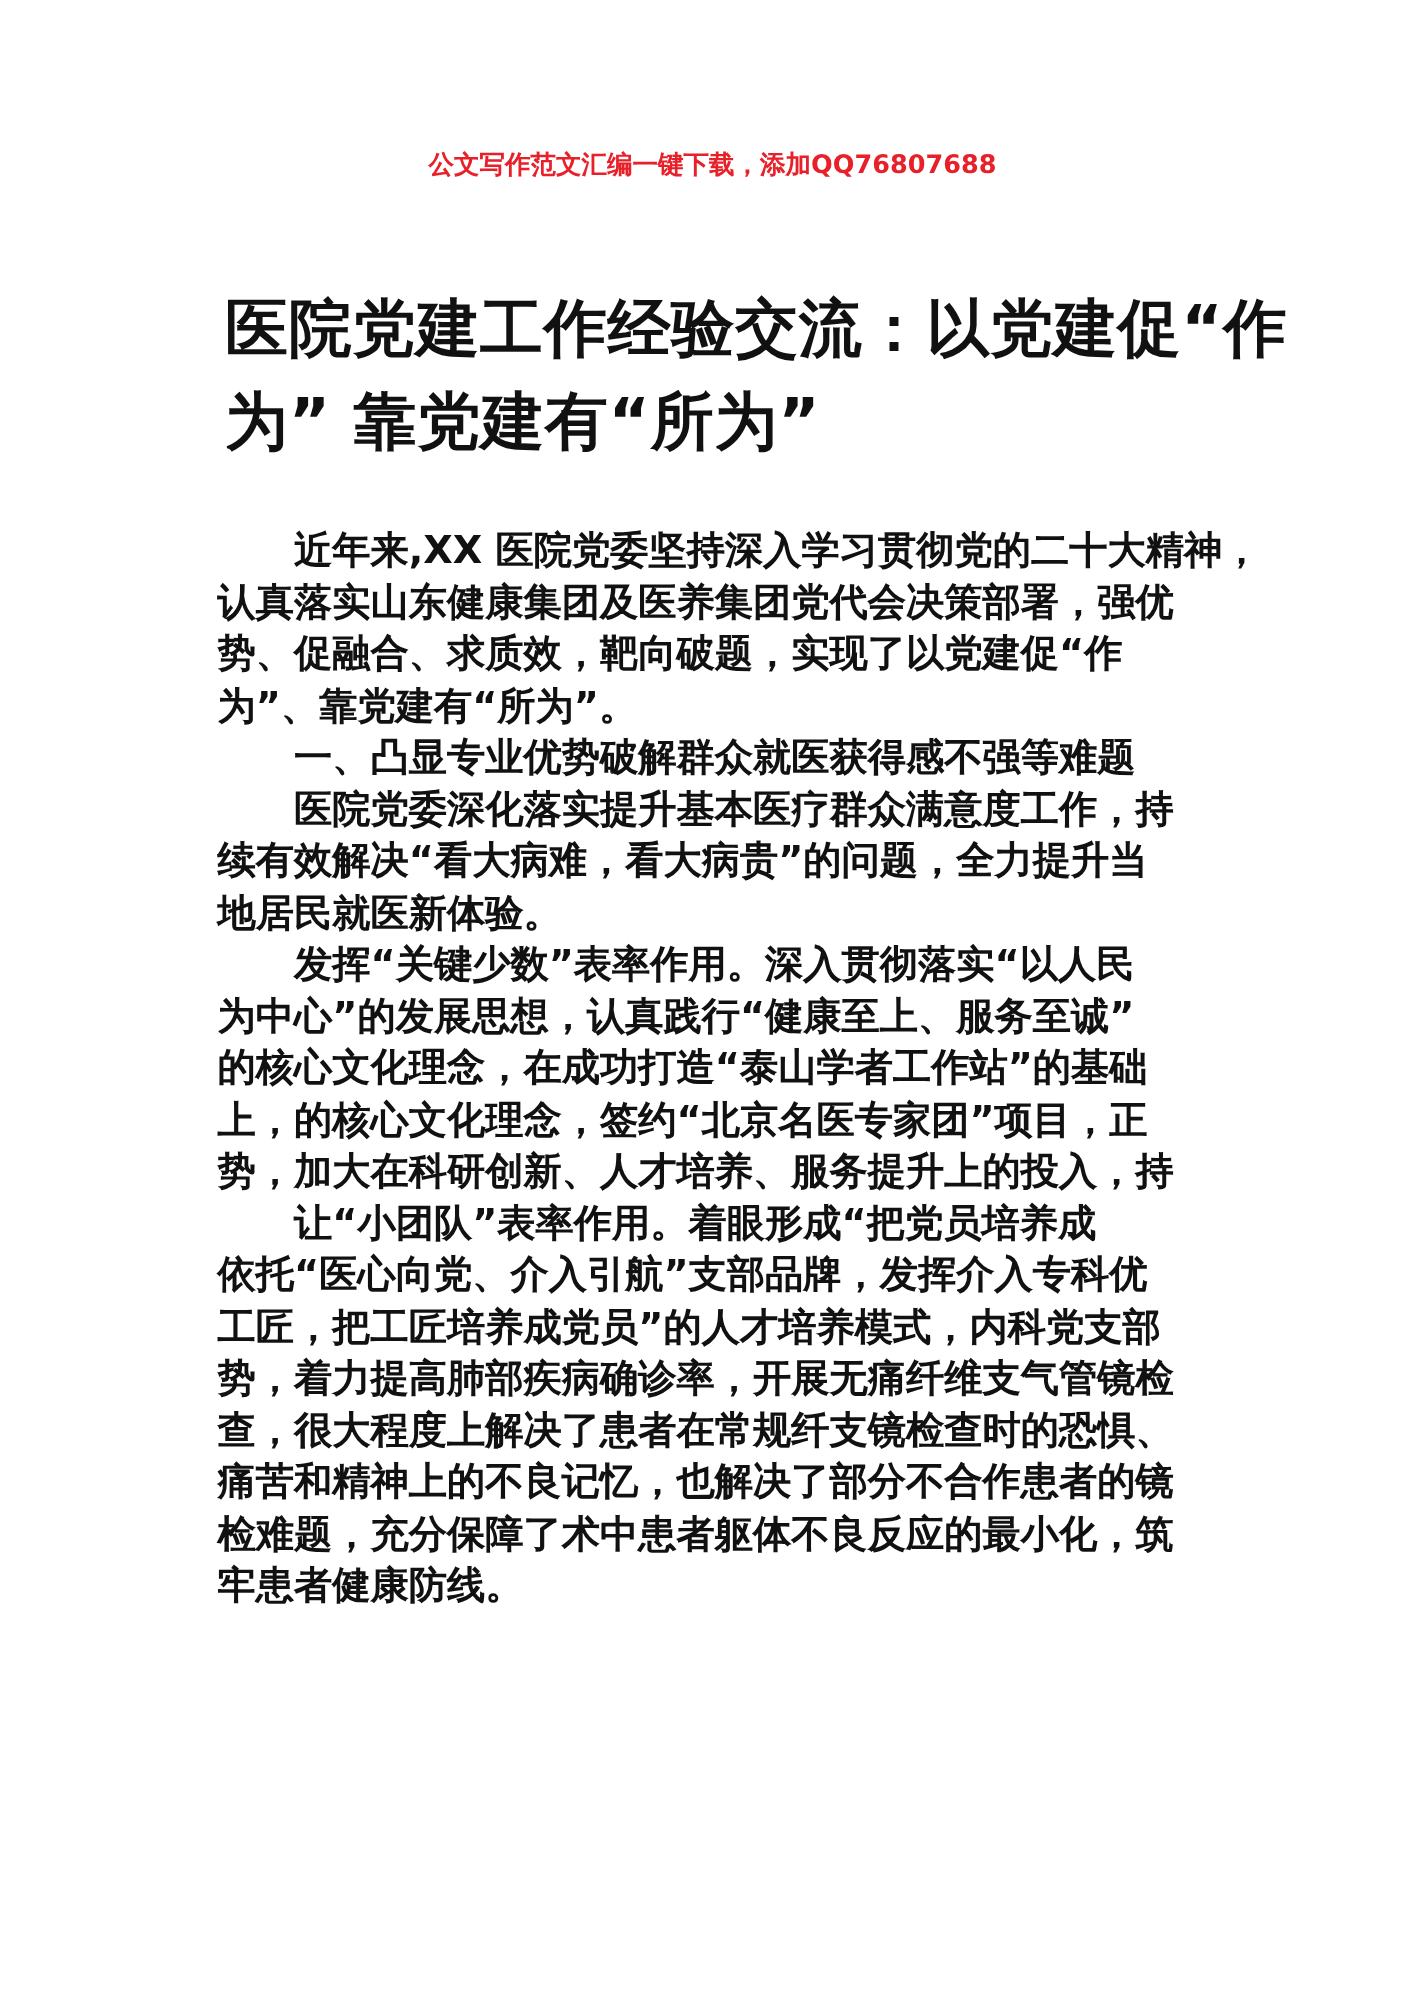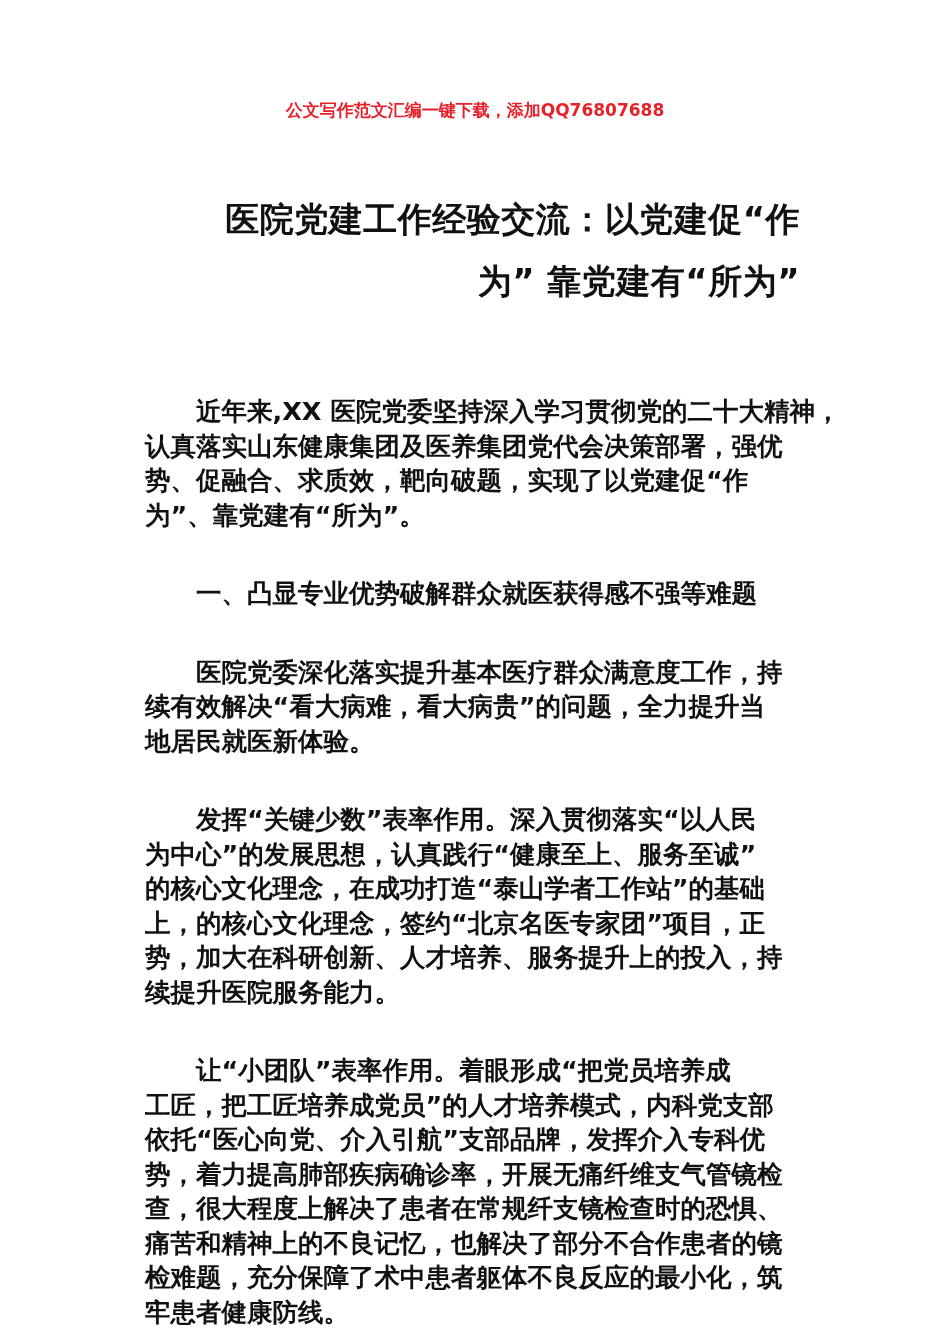--- a/index.html
+++ b/index.html
@@ -33,22 +33,22 @@
       font-size: 17px;
       line-height: 24px;
       color: #e8202a;
       letter-spacing: 0px;
     }
     .title {
       position: absolute;
       top: 176px;
       left: 150px;
       width: 650px;
-      text-align: right;
-      font-size: 34px;
+      text-align: left;
+      font-size: 42px;
       line-height: 62px;
       color: #111111;
       letter-spacing: 0.5px;
     }
     .title .line {
       display: block;
       white-space: nowrap;
     }
     .body {
       position: absolute;
@@ -65,21 +65,20 @@
       text-indent: 51px;
       word-break: break-all;
     }
     .para .line {
       display: block;
       white-space: nowrap;
       text-indent: 0;
     }
     .para .line.first {
       padding-left: 51px;
-      margin-top: 44px;
     }
   </style>
 </head>
 <body>
 
 <div class="page">
 
   <div class="promo">公文写作范文汇编一键下载，添加QQ76807688</div>
 
   <div class="title">
@@ -105,27 +104,26 @@
       <span class="line">续有效解决“看大病难，看大病贵”的问题，全力提升当</span>
       <span class="line">地居民就医新体验。</span>
     </p>
 
     <p class="para" style="text-indent:0">
       <span class="line first">发挥“关键少数”表率作用。深入贯彻落实“以人民</span>
       <span class="line">为中心”的发展思想，认真践行“健康至上、服务至诚”</span>
       <span class="line">的核心文化理念，在成功打造“泰山学者工作站”的基础</span>
       <span class="line">上，的核心文化理念，签约“北京名医专家团”项目，正</span>
       <span class="line">势，加大在科研创新、人才培养、服务提升上的投入，持</span>
-      <span class="line">续提升医院服务能力。</span>
     </p>
 
     <p class="para" style="text-indent:0">
       <span class="line first">让“小团队”表率作用。着眼形成“把党员培养成</span>
+      <span class="line">依托“医心向党、介入引航”支部品牌，发挥介入专科优</span>
       <span class="line">工匠，把工匠培养成党员”的人才培养模式，内科党支部</span>
-      <span class="line">依托“医心向党、介入引航”支部品牌，发挥介入专科优</span>
       <span class="line">势，着力提高肺部疾病确诊率，开展无痛纤维支气管镜检</span>
       <span class="line">查，很大程度上解决了患者在常规纤支镜检查时的恐惧、</span>
       <span class="line">痛苦和精神上的不良记忆，也解决了部分不合作患者的镜</span>
       <span class="line">检难题，充分保障了术中患者躯体不良反应的最小化，筑</span>
       <span class="line">牢患者健康防线。</span>
     </p>
 
 
   </div>
 </div>

